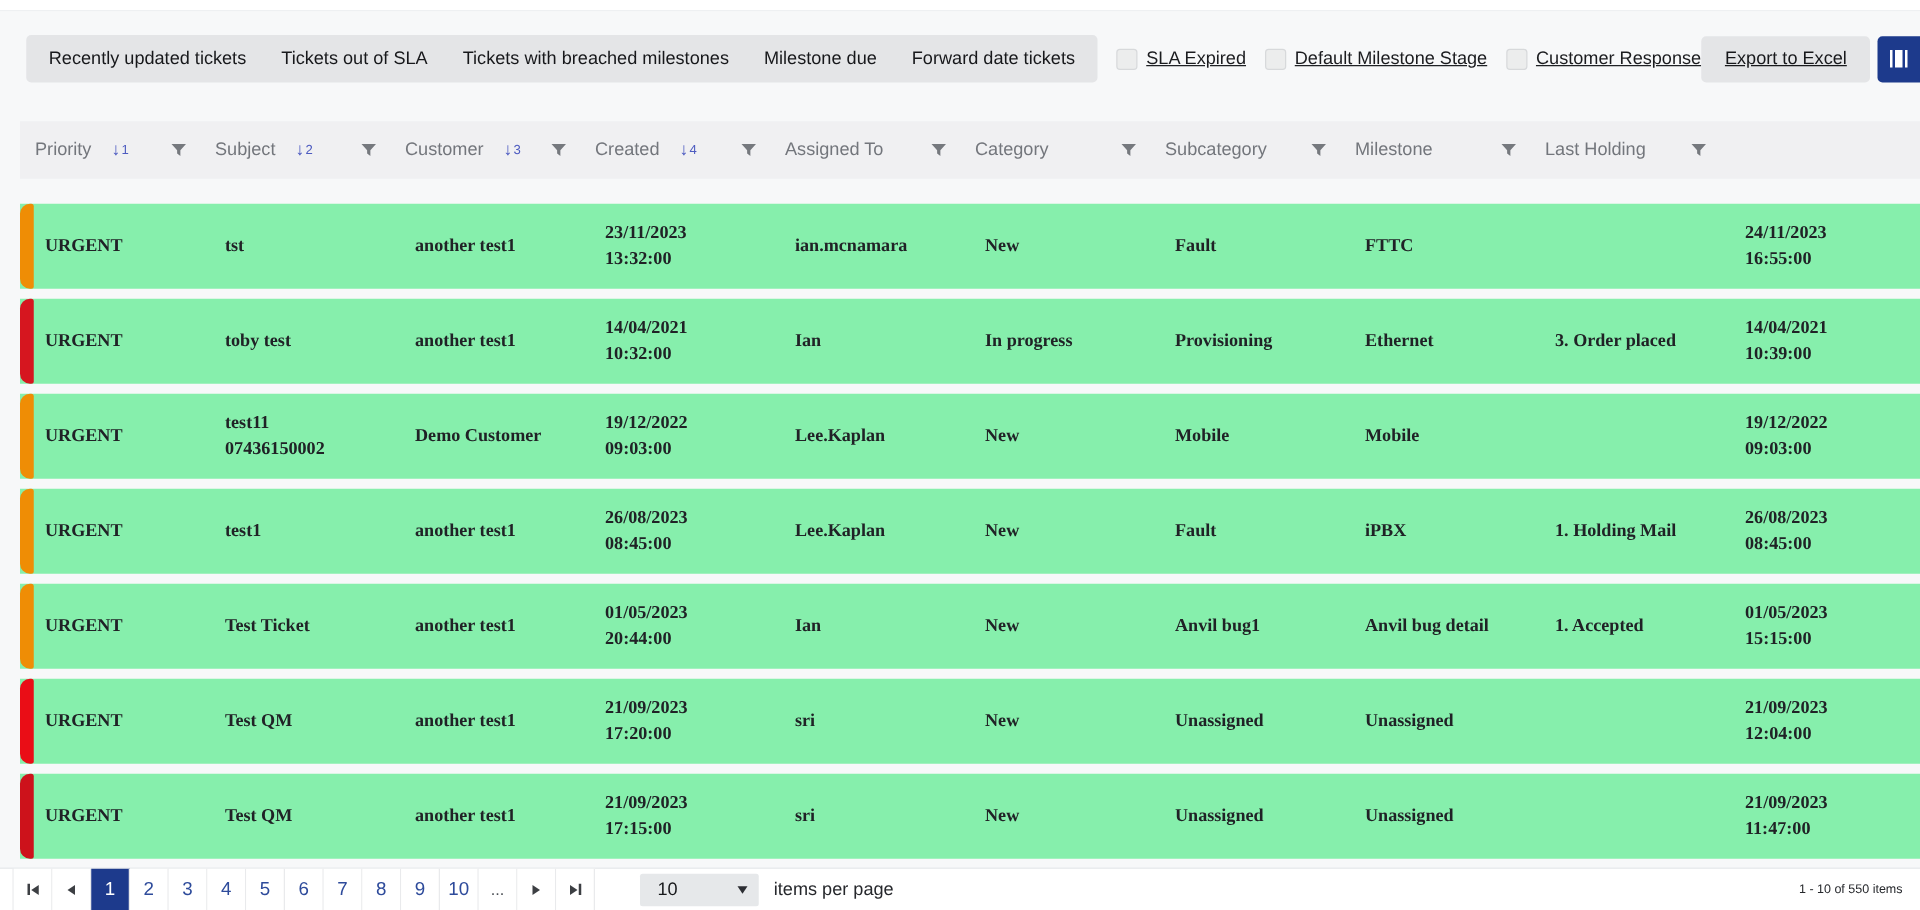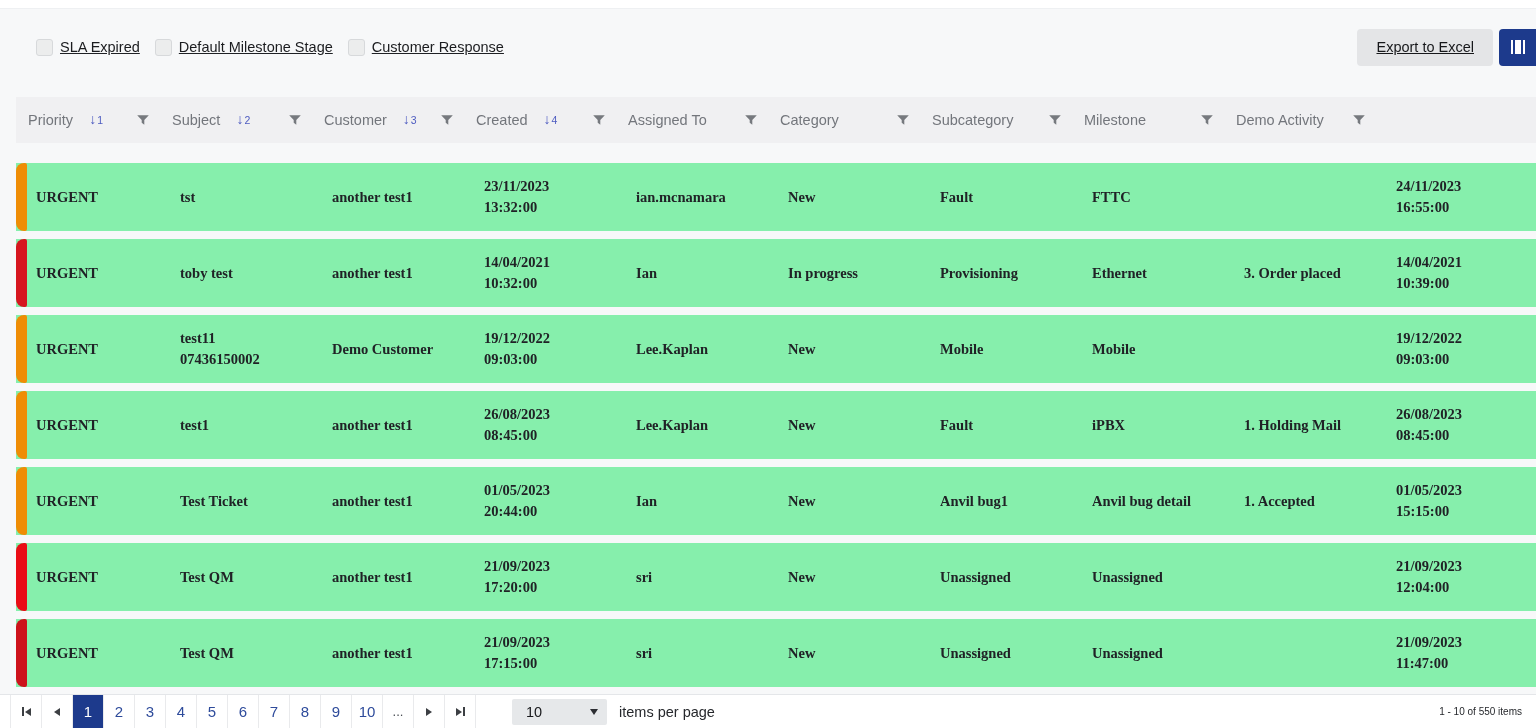--- a/index.html
+++ b/index.html
@@ -98,20 +98,31 @@
   .caret { width:0; height:0; border-left:4.5px solid transparent; border-right:4.5px solid transparent; border-top:6px solid #2c2e33; }
   .ipp-label { margin-left:12px; font-size:14.5px; color:#26282c; }
   .range-label { margin-left:auto; margin-right:14px; font-size:10px; color:#26282c; }
 </style>
 </head>
 <body>
 
 <div class="top-strip"></div>
 
 <div class="toolbar">
+  <div class="filter-group" id="filterGroup">
+  <button class="filter-btn">Recently updated tickets</button>
+
+  <button class="filter-btn">Tickets out of SLA</button>
+
+  <button class="filter-btn">Tickets with breached milestones</button>
+
+  <button class="filter-btn">Milestone due</button>
+
+  <button class="filter-btn">Forward date tickets</button>
+</div>
   <div class="checkbox-group" id="checkboxGroup">
   <label class="cb">
     <span class="box"></span>
     <span class="cb-label">SLA Expired</span>
   </label>
 
   <label class="cb">
     <span class="box"></span>
     <span class="cb-label">Default Milestone Stage</span>
   </label>
@@ -213,21 +224,21 @@
   <div class="hcell">
     <span class="hlabel">Milestone</span>
 
     <span class="hspacer"></span>
     <svg class="funnel" width="14" height="14" viewBox="0 0 14 14">
       <path d="M1.2 2.2h11.6L8.3 7.1v4.6L5.7 9.8V7.1z" fill="#76797e"></path>
     </svg>
   </div>
 
   <div class="hcell">
-    <span class="hlabel">Demo Activity</span>
+    <span class="hlabel">Last Holding</span>
 
     <span class="hspacer"></span>
     <svg class="funnel" width="14" height="14" viewBox="0 0 14 14">
       <path d="M1.2 2.2h11.6L8.3 7.1v4.6L5.7 9.8V7.1z" fill="#76797e"></path>
     </svg>
   </div>
 </div>
   <div class="grid-body" id="gridBody">
   <div class="row">
     <span class="pbar" style="background: rgb(239, 141, 5);"></span>

